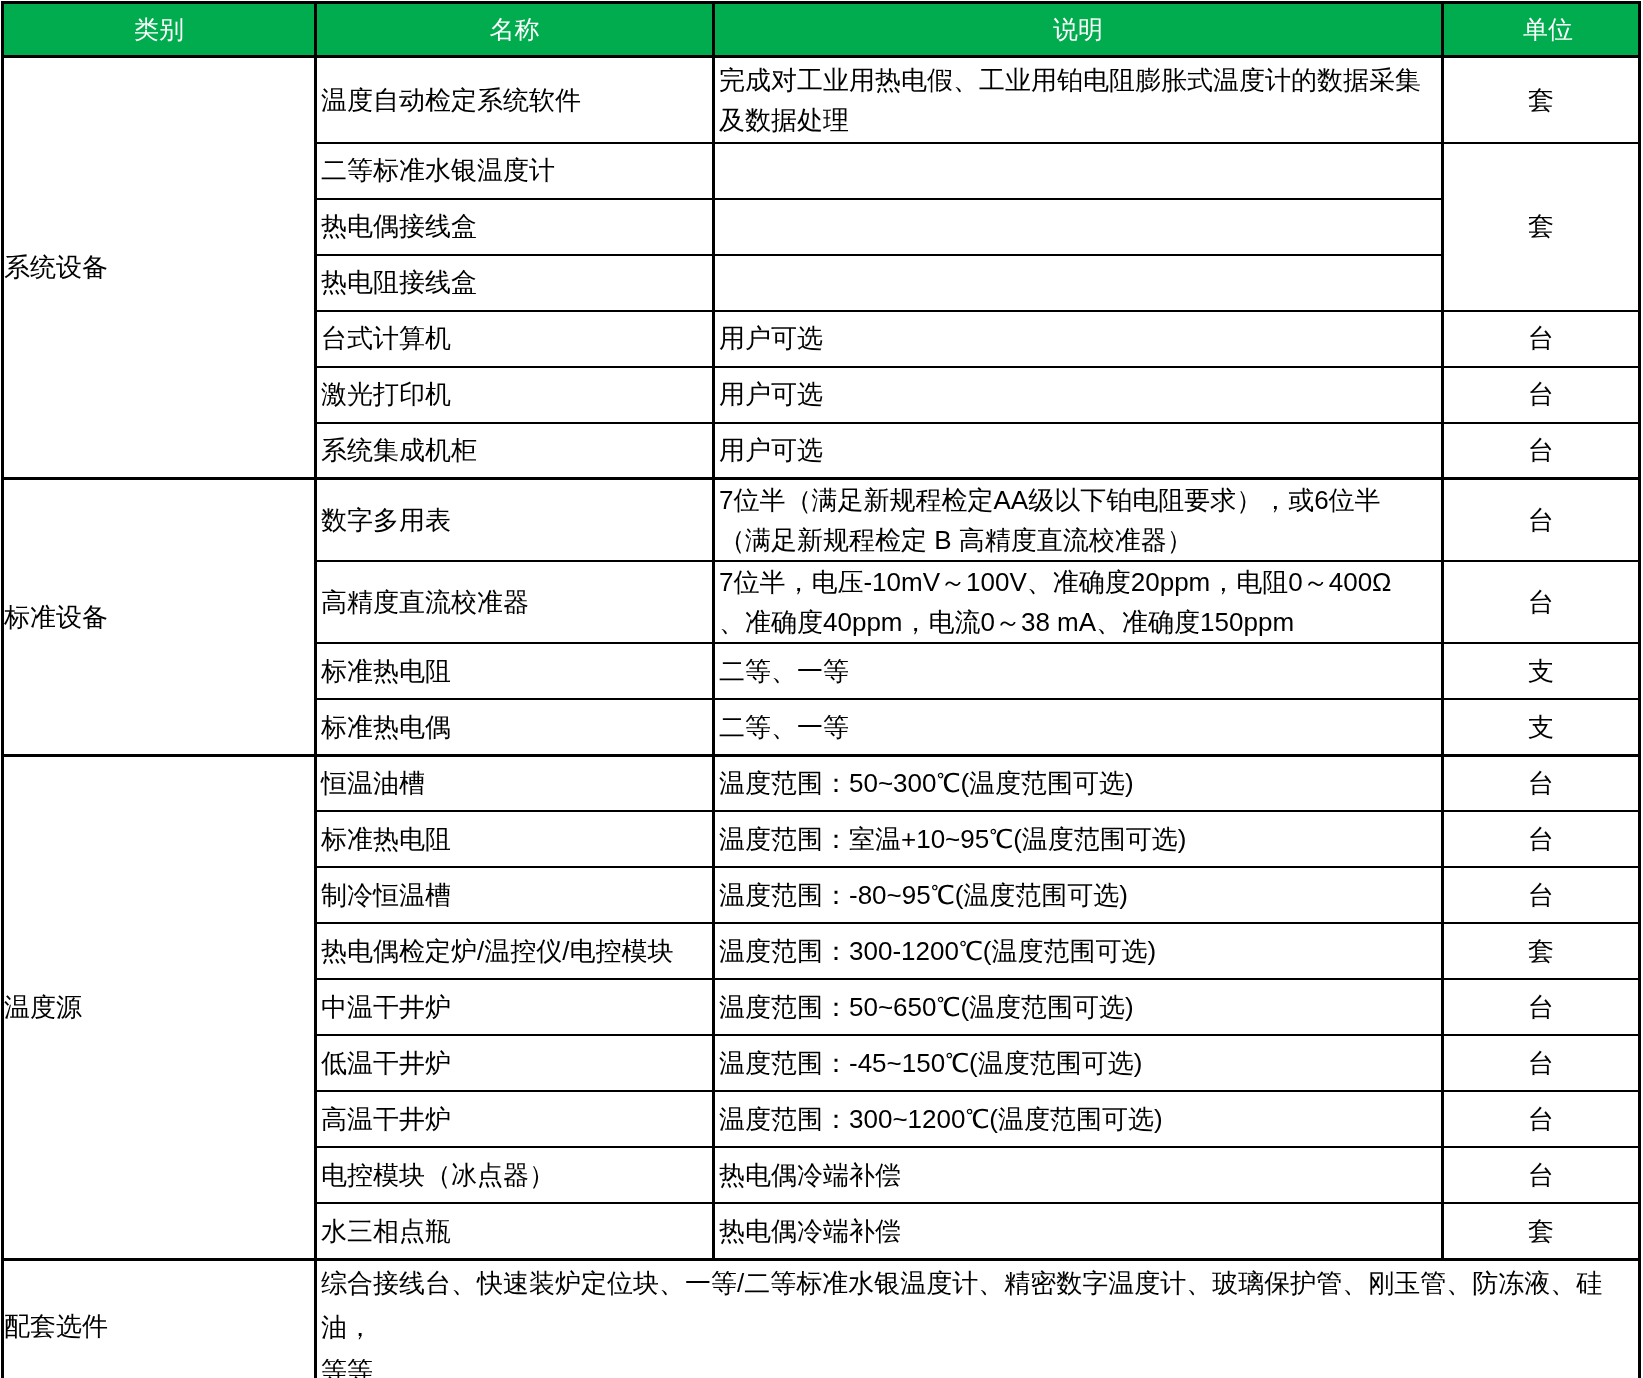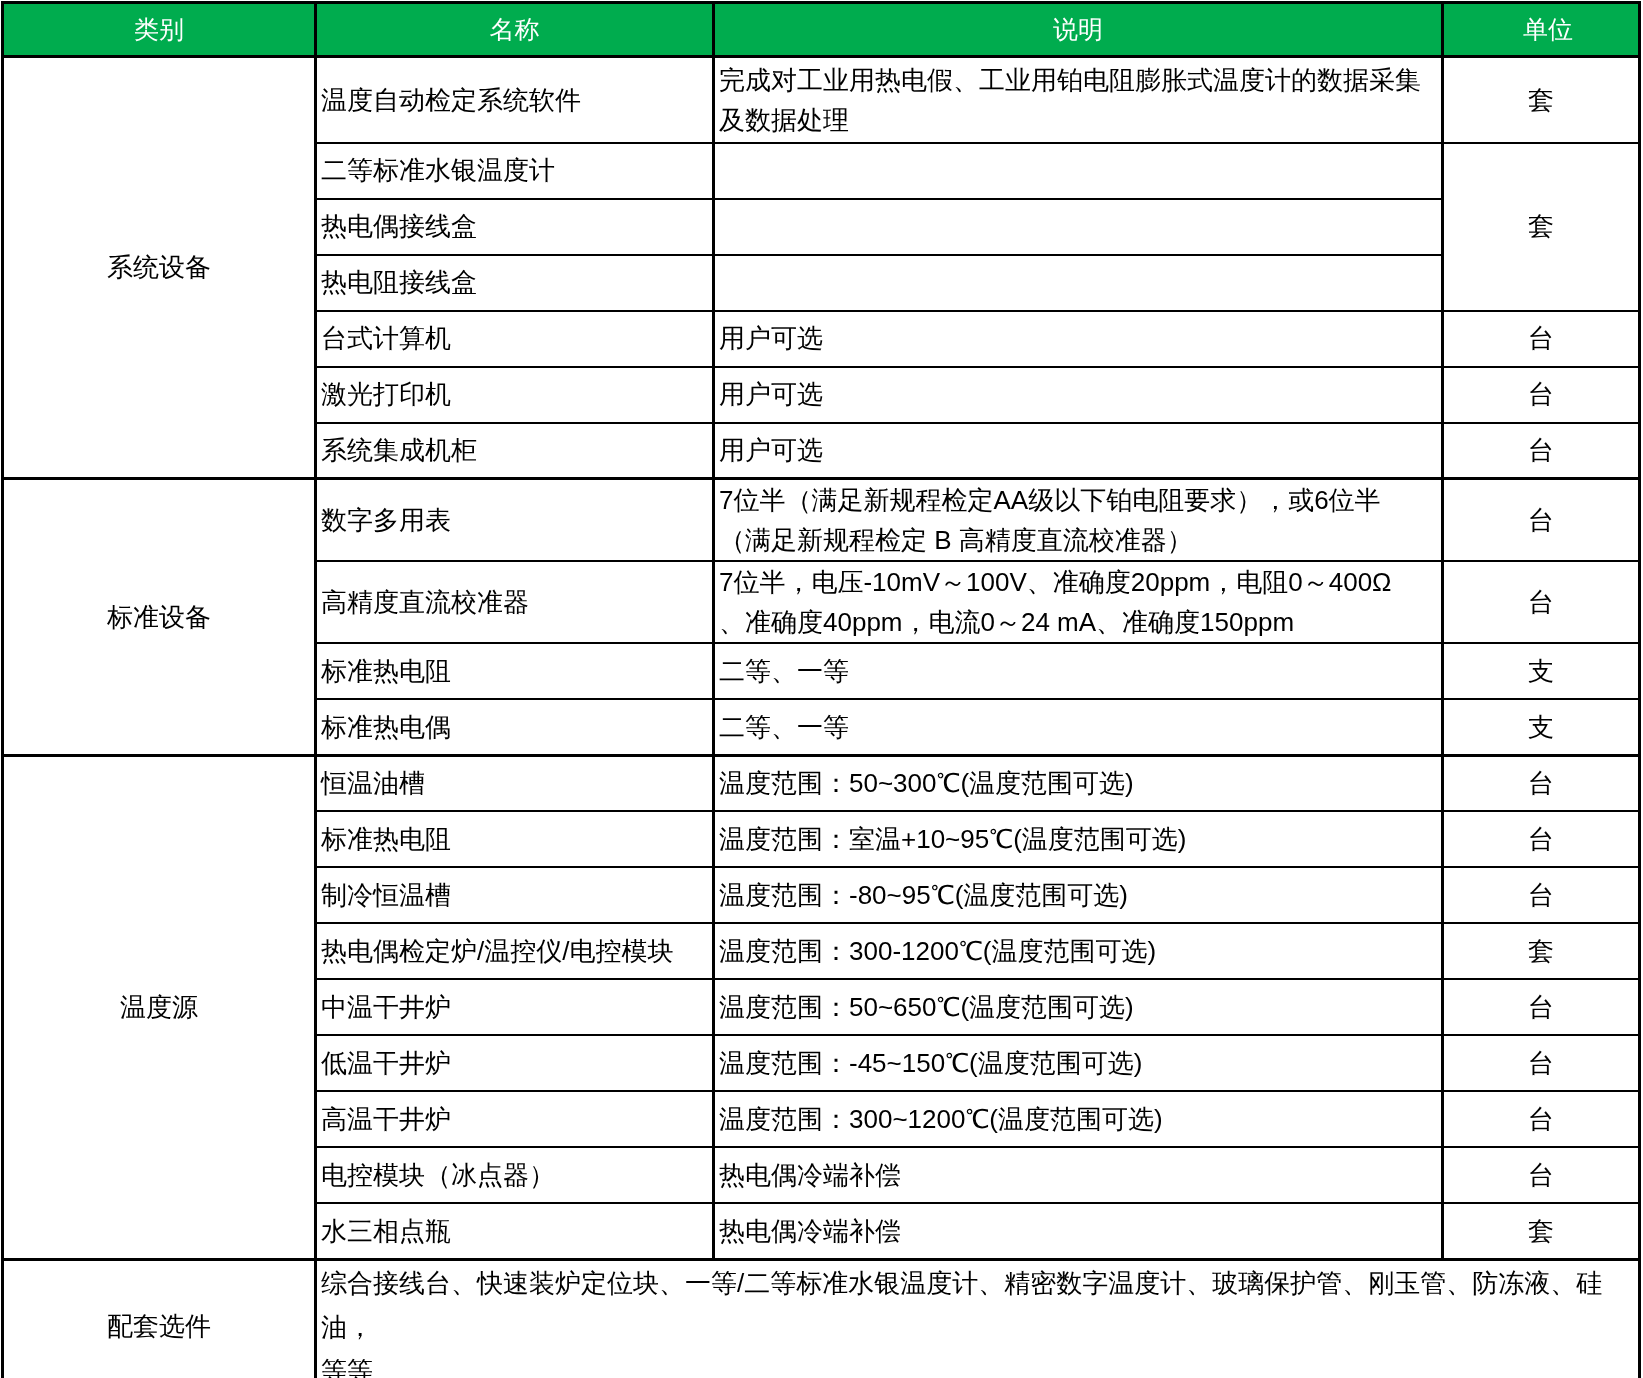--- a/index.html
+++ b/index.html
@@ -35,21 +35,21 @@
   }
   thead th{
     background:var(--header-bg);
     color:var(--header-text);
     font-weight:normal;
     font-size:25px;
     text-align:center;
     height:54px;
     border-bottom-width:3px;
   }
-  td.cat{ text-align:center; }
+  td.cat{ }
   td.unit{ text-align:center; border-left-width:3px; }
   th.unit{ border-left-width:3px;padding-left:14px; }
   td.name,td.desc,td.merged{ text-align:left; padding-left:4px; padding-right:4px; }
   tr.sec-start td{ border-top-width:3px; }
   tr.h86{ height:86px; }
   tr.h82{ height:82px; }
   tr.h56{ height:56px; }
   tr.h117{ height:117px; }
   .ln{ display:block; line-height:40px; }
   td.merged .ln{ line-height:44px; }
@@ -119,21 +119,21 @@
       <td class="desc">
         <span class="ln">7位半（满足新规程检定AA级以下铂电阻要求），或6位半</span>
         <span class="ln">（满足新规程检定 B 高精度直流校准器）</span>
       </td>
       <td class="unit">台</td>
     </tr>
     <tr class="h82">
       <td class="name">高精度直流校准器</td>
       <td class="desc">
         <span class="ln">7位半，电压-10mV～100V、准确度20ppm，电阻0～400Ω</span>
-        <span class="ln">、准确度40ppm，电流0～24 mA、准确度150ppm</span>
+        <span class="ln">、准确度40ppm，电流0～38 mA、准确度150ppm</span>
       </td>
       <td class="unit">台</td>
     </tr>
     <tr class="h56">
       <td class="name">标准热电阻</td>
       <td class="desc">二等、一等</td>
       <td class="unit">支</td>
     </tr>
     <tr class="h56">
       <td class="name">标准热电偶</td>

